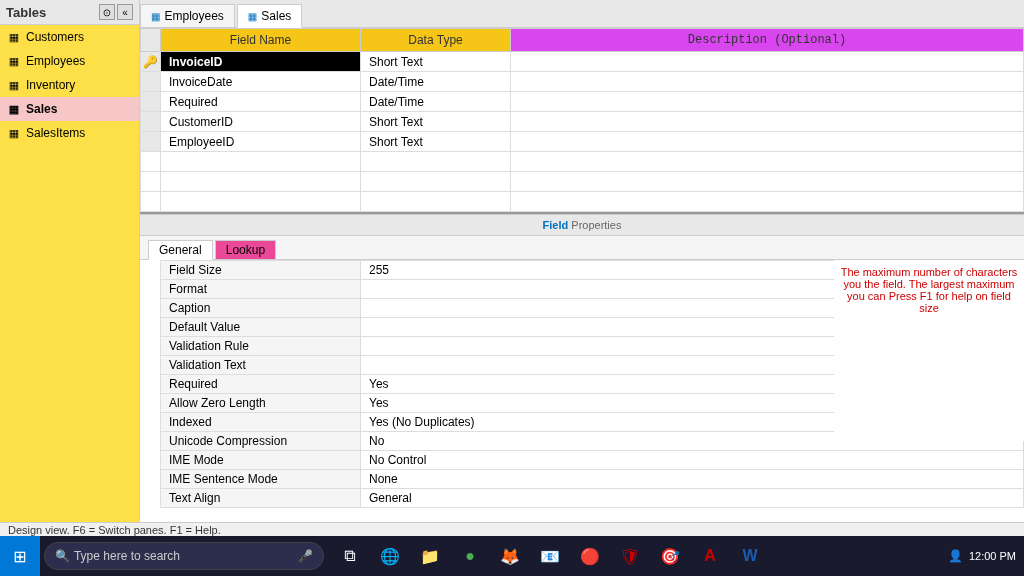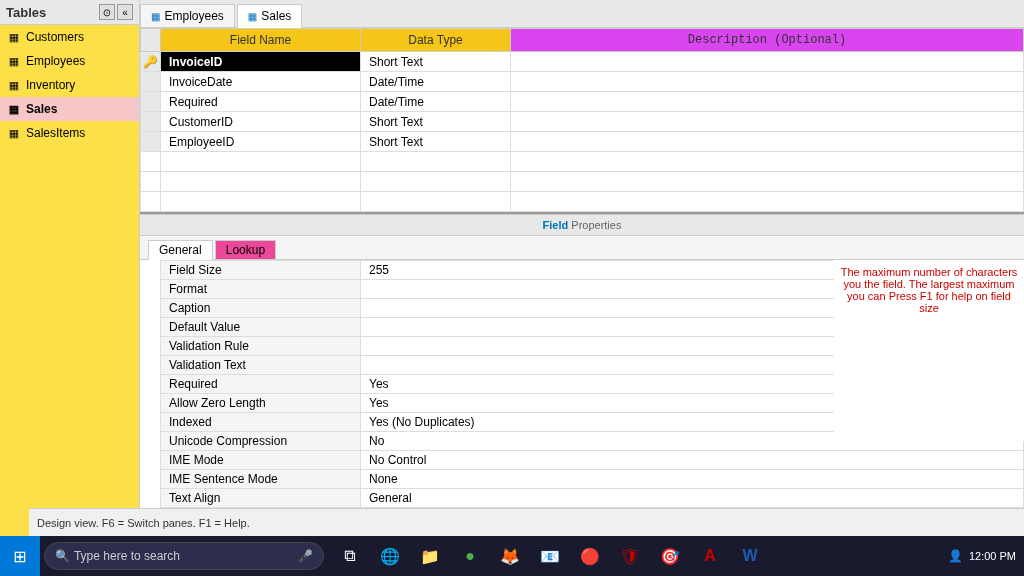--- a/index.html
+++ b/index.html
@@ -67,21 +67,21 @@
     .props-table-wrap { overflow: auto; flex: 1; margin-left: 20px; }
     .props-table { width: 100%; border-collapse: collapse; }
     .props-table td { border: 1px solid #ddd; padding: 2px 8px; font-size: 12px; }
     .props-table .prop-name { width: 200px; background: #f5f5f5; }
     .props-table .prop-value { }
 
     
     .side-note { position: absolute; right: 0; bottom: 95px; width: 180px; background: #fff; padding: 6px; font-size: 11px; color: #c00; text-align: center; }
 
     
-    .status-bar { position: absolute; bottom: 40px; left: 0; right: 0; height: 28px; background: #f0f0f0; border-top: 1px solid #ccc; display: flex; align-items: center; padding: 0 8px; font-size: 11px; color: #333; margin-left: 29px; }
+    .status-bar { position: absolute; bottom: 40px; left: 0; right: 0; height: 14px; background: #f0f0f0; border-top: 1px solid #ccc; display: flex; align-items: center; padding: 0 8px; font-size: 11px; color: #333; }
 
     .key-icon { color: #c8a000; font-size: 12px; }
   </style>
 </head>
 <body>
 
 <div class="main-content">
 
   <div class="sidebar">
     <div class="sidebar-header">

